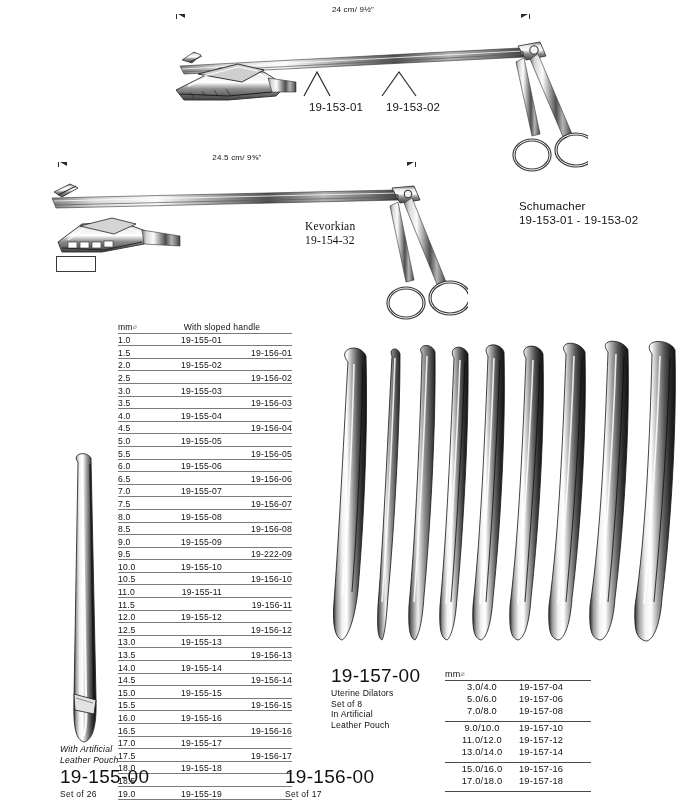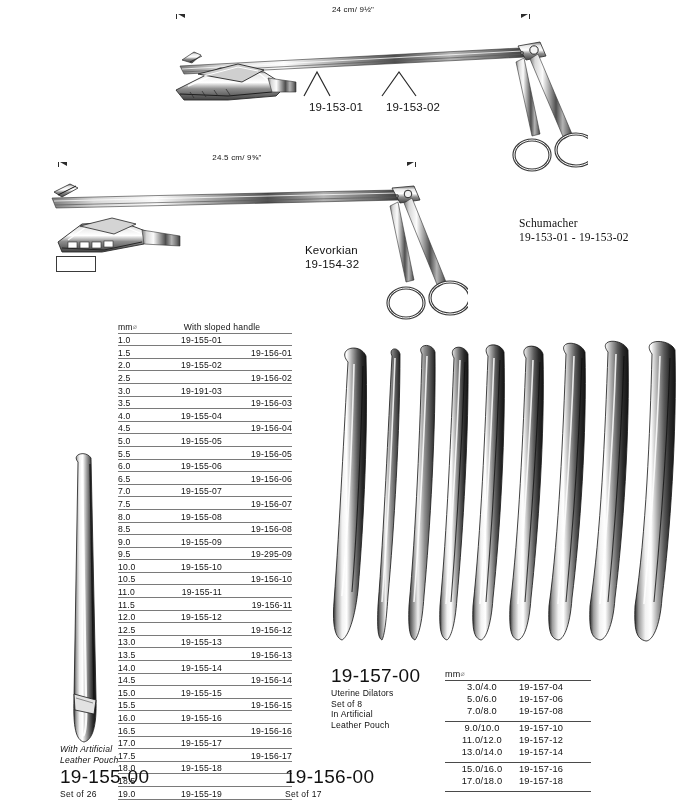--- a/index.html
+++ b/index.html
@@ -152,21 +152,21 @@
   <svg class="vglyph" style="left:300px;top:68px;" width="34" height="30" viewBox="0 0 34 30">
     <path d="M4,28 L17,4 L30,28" fill="none" stroke="#2a2a2a" stroke-width="1.2"></path>
   </svg>
   <div class="cap codemid" style="left:296px;top:100px;width:80px;text-align:center;">19-153-01</div>
 
   <svg class="vglyph" style="left:378px;top:68px;" width="42" height="30" viewBox="0 0 42 30">
     <path d="M4,28 L21,4 L38,28" fill="none" stroke="#2a2a2a" stroke-width="1.2"></path>
   </svg>
   <div class="cap codemid" style="left:373px;top:100px;width:80px;text-align:center;">19-153-02</div>
 
-  <div class="cap" style="left:519px;top:216px;font-family:Liberation Serif, serif;">
+  <div class="cap" style="left:519px;top:199px;">
     <span class="nm">Schumacher</span>
     <span class="nm">19-153-01 - 19-153-02</span>
   </div>
 
   <div class="dimline" style="left:58px;top:156px;width:358px;">
     <div class="endL"></div>
       <div class="endR"></div>
     <div class="bar"></div>
     <div class="arrL"></div>
       <div class="arrR"></div>
@@ -199,21 +199,21 @@
       <rect x="16" y="30" width="9" height="6"></rect>
       <rect x="28" y="30" width="9" height="6"></rect>
       <rect x="40" y="30" width="9" height="6"></rect>
       <rect x="52" y="29" width="9" height="6"></rect>
     </g>
     <path d="M90,18 L128,24 L128,34 L92,32 Z" fill="url(#steel)" stroke="#333" stroke-width="0.6"></path>
   </svg>
 
   <div class="rectmark" style="left:56px;top:256px;width:38px;height:14px;"></div>
 
-  <div class="cap" style="left:305px;top:243px;">
+  <div class="cap" style="left:305px;top:219px;font-family:Liberation Serif, serif;">
     <span class="nm">Kevorkian</span>
     <span class="nm">19-154-32</span>
   </div>
 
   <svg class="art" style="left:58px;top:448px;" width="54" height="300" viewBox="0 0 54 300">
     <path d="M20,14 C13,6 28,2 33,10 L38,250 C39,280 34,292 26,294
              C18,292 15,280 16,250 Z" fill="url(#dil)" stroke="#1b1b1b" stroke-width="0.8"></path>
     <path d="M24,12 L28,250 C29,276 27,286 25,288" fill="none" stroke="#ffffff" stroke-width="2.2" opacity=".92"></path>
     <path d="M32,16 L36,252" fill="none" stroke="#101010" stroke-width="1.4" opacity=".8"></path>
 
@@ -246,21 +246,21 @@
           <td class="c-a">19-155-02</td>
           <td class="c-b"></td>
         </tr>
         <tr>
           <td class="c-mm">2.5</td>
           <td class="c-a"></td>
           <td class="c-b">19-156-02</td>
         </tr>
         <tr>
           <td class="c-mm">3.0</td>
-          <td class="c-a">19-191-03</td>
+          <td class="c-a">19-155-03</td>
           <td class="c-b"></td>
         </tr>
         <tr>
           <td class="c-mm">3.5</td>
           <td class="c-a"></td>
           <td class="c-b">19-156-03</td>
         </tr>
         <tr>
           <td class="c-mm">4.0</td>
           <td class="c-a">19-155-04</td>
@@ -312,21 +312,21 @@
           <td class="c-b">19-156-08</td>
         </tr>
         <tr>
           <td class="c-mm">9.0</td>
           <td class="c-a">19-155-09</td>
           <td class="c-b"></td>
         </tr>
         <tr>
           <td class="c-mm">9.5</td>
           <td class="c-a"></td>
-          <td class="c-b">19-295-09</td>
+          <td class="c-b">19-222-09</td>
         </tr>
         <tr>
           <td class="c-mm">10.0</td>
           <td class="c-a">19-155-10</td>
           <td class="c-b"></td>
         </tr>
         <tr>
           <td class="c-mm">10.5</td>
           <td class="c-a"></td>
           <td class="c-b">19-156-10</td>

